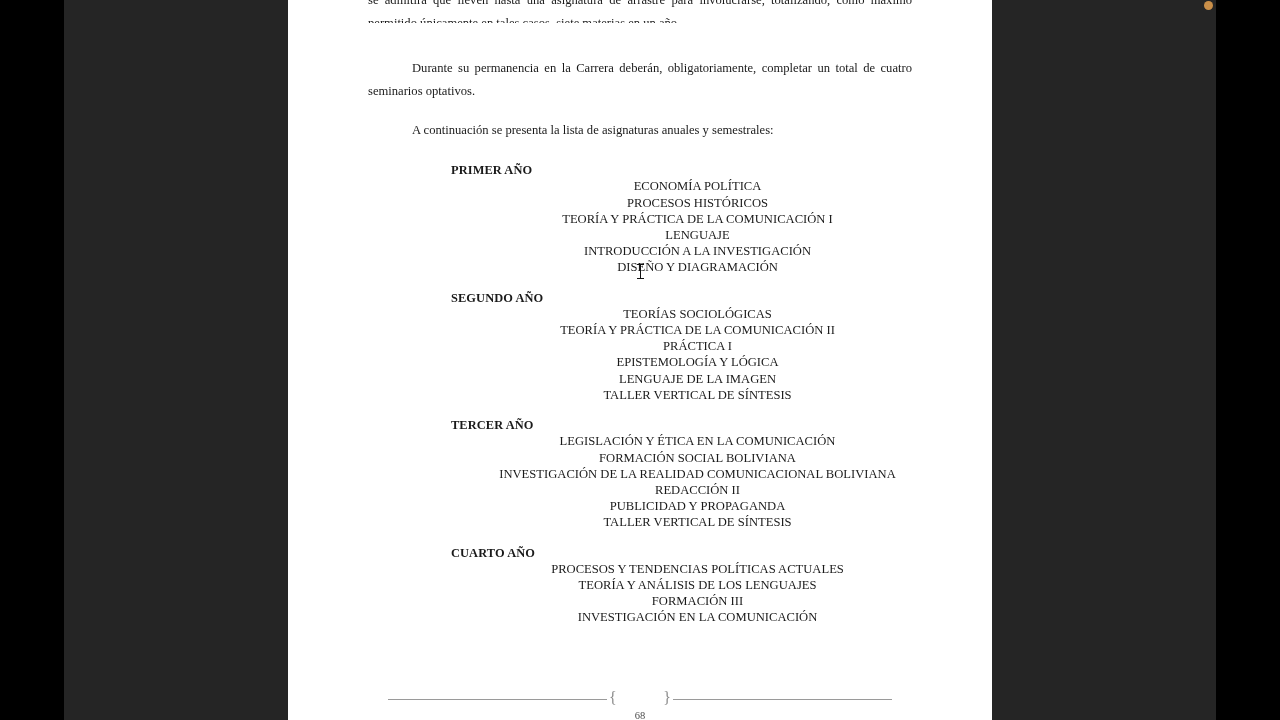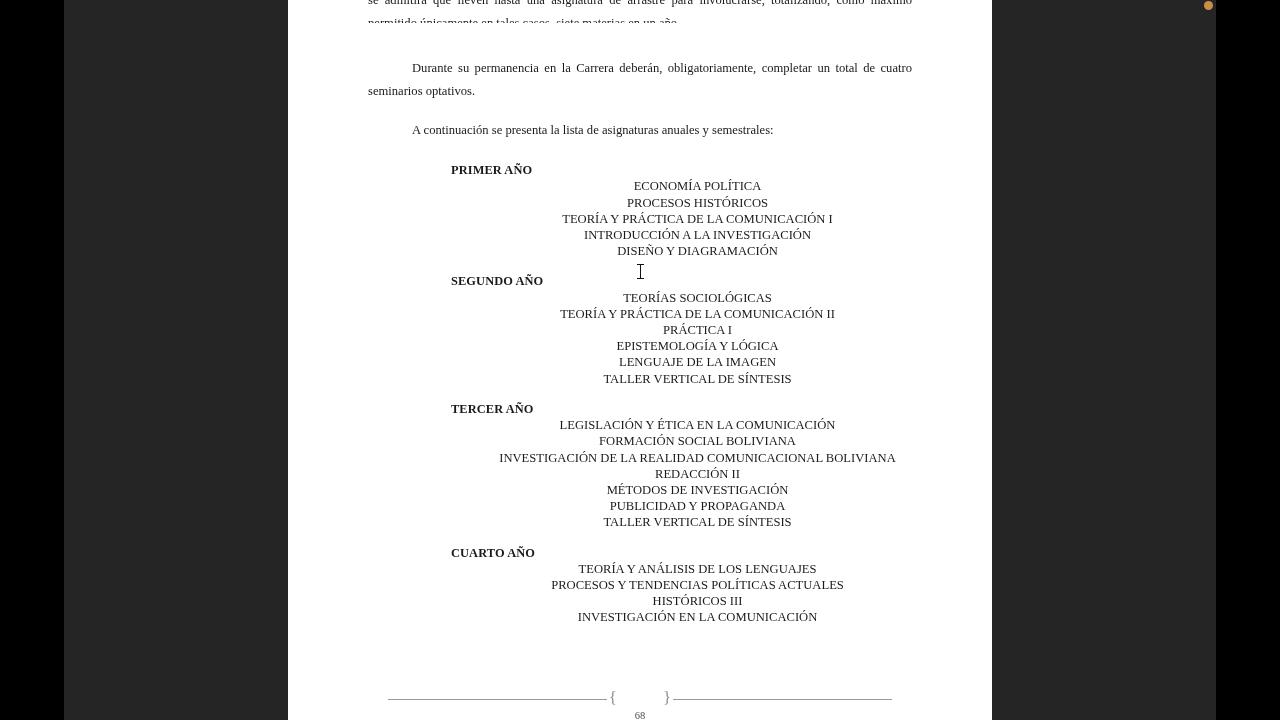--- a/index.html
+++ b/index.html
@@ -203,20 +203,21 @@
       </div>
 
       <div id="curriculum">
 
         <div class="year-block">
           <div class="year-title">PRIMER AÑO</div>
           <ul class="subject-list">
             <li>ECONOMÍA POLÍTICA</li>
             <li>PROCESOS HISTÓRICOS</li>
             <li>TEORÍA Y PRÁCTICA DE LA COMUNICACIÓN I</li>
+            <li>LENGUAJE</li>
             <li>INTRODUCCIÓN A LA INVESTIGACIÓN</li>
             <li>DISEÑO Y DIAGRAMACIÓN</li>
           </ul>
         </div>
 
         <div class="year-block">
           <div class="year-title">SEGUNDO AÑO</div>
           <ul class="subject-list">
             <li>TEORÍAS SOCIOLÓGICAS</li>
             <li>TEORÍA Y PRÁCTICA DE LA COMUNICACIÓN II</li>
@@ -227,32 +228,31 @@
           </ul>
         </div>
 
         <div class="year-block">
           <div class="year-title">TERCER AÑO</div>
           <ul class="subject-list">
             <li>LEGISLACIÓN Y ÉTICA EN LA COMUNICACIÓN</li>
             <li>FORMACIÓN SOCIAL BOLIVIANA</li>
             <li>INVESTIGACIÓN DE LA REALIDAD COMUNICACIONAL BOLIVIANA</li>
             <li>REDACCIÓN II</li>
-            <li>MÉTODOS DE INVESTIGACIÓN</li>
             <li>PUBLICIDAD Y PROPAGANDA</li>
             <li>TALLER VERTICAL DE SÍNTESIS</li>
           </ul>
         </div>
 
         <div class="year-block">
           <div class="year-title">CUARTO AÑO</div>
           <ul class="subject-list">
+            <li>PROCESOS Y TENDENCIAS POLÍTICAS ACTUALES</li>
             <li>TEORÍA Y ANÁLISIS DE LOS LENGUAJES</li>
-            <li>PROCESOS Y TENDENCIAS POLÍTICAS ACTUALES</li>
-            <li>HISTÓRICOS III</li>
+            <li>FORMACIÓN III</li>
             <li>INVESTIGACIÓN EN LA COMUNICACIÓN</li>
           </ul>
         </div>
 
       </div>
 
       <div id="page-footer">
         <div class="footer-rule"></div>
         <span class="footer-brace">{</span>
         <span id="page-number">68</span>

